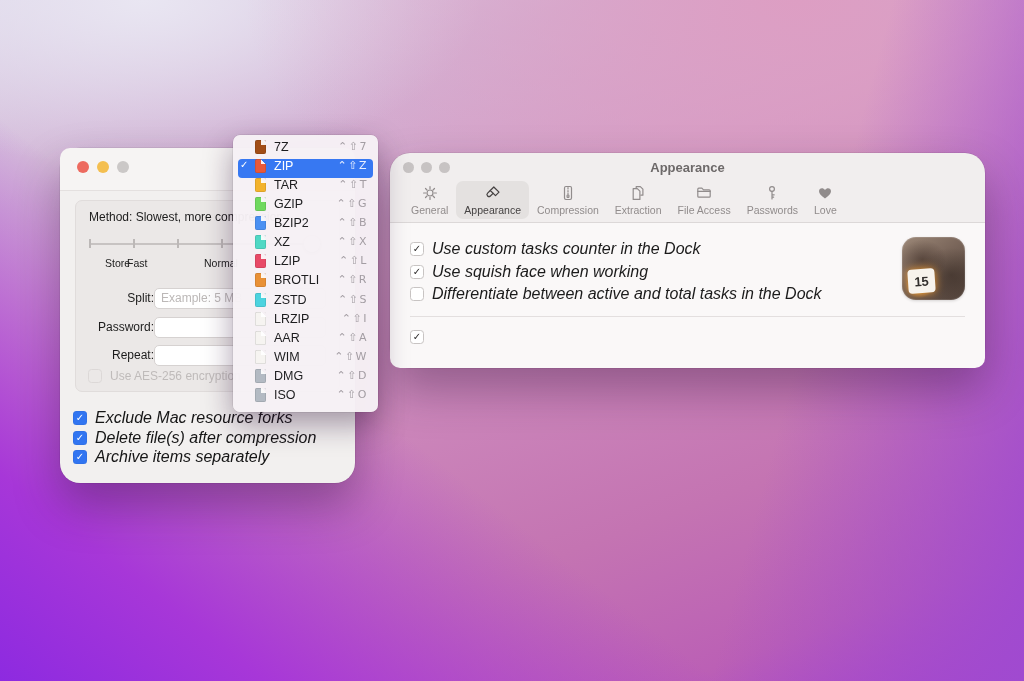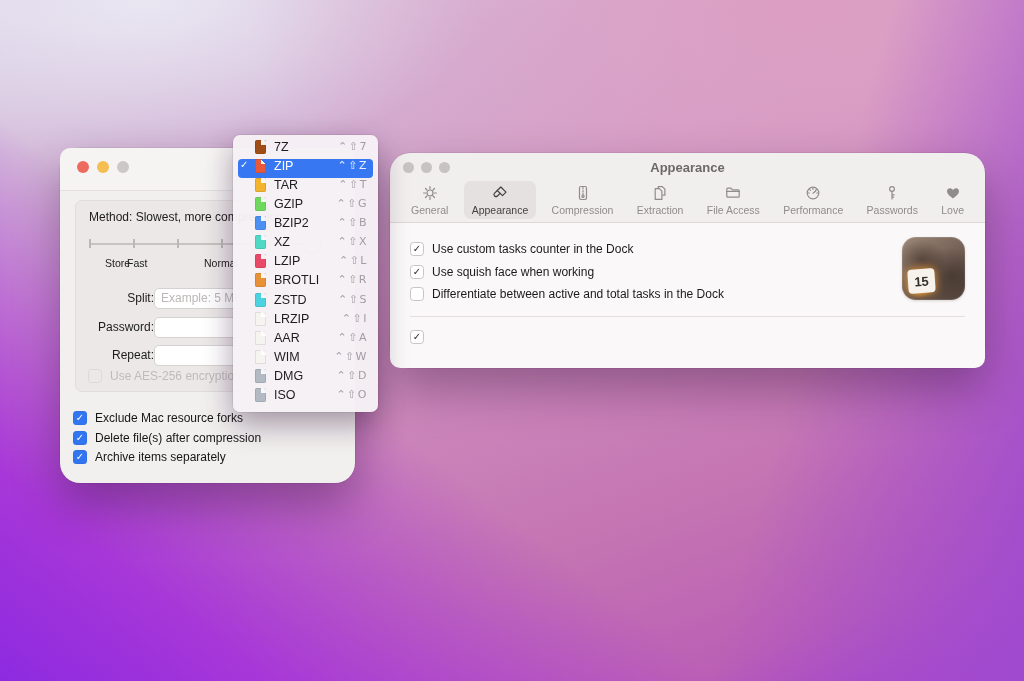--- a/index.html
+++ b/index.html
@@ -35,21 +35,21 @@
   .frow input::placeholder{color:#bcb8b7;}
   .cb{width:14px;height:14px;border-radius:3.5px;flex:none;display:flex;align-items:center;justify-content:center;
       font-family:"DejaVu Sans",sans-serif;font-size:10px;font-weight:bold;line-height:1;}
   .cb.blue{background:#3175f1;color:#fff;box-shadow:inset 0 0 0 .5px rgba(0,0,0,.08);}
   .cb.plain{background:#fff;border:1px solid #c8c4c3;color:#2c2a2a;box-sizing:border-box;}
   .cb.empty-dim{background:#ecease9;border:1px solid #dcd8d7;box-sizing:border-box;}
   .aes-row{position:absolute;left:12px;top:168px;display:flex;align-items:center;gap:8px;white-space:nowrap;}
   .aes-row .albl{font-size:12px;color:#bfbbba;}
   .options{position:absolute;left:13px;top:262px;display:flex;flex-direction:column;gap:3.5px;}
   .cb-row{display:flex;align-items:center;gap:8px;height:16px;white-space:nowrap;}
-  .cb-row .clbl{font-size:12px;color:#161616;}
+  .cb-row .clbl{font-size:16px;color:#161616;font-style:italic;}
   
   .menu{position:absolute;left:233px;top:135px;width:145px;height:277px;box-sizing:border-box;
     background:rgba(246,241,245,.97);border-radius:7px;padding:5px 5px;box-shadow:0 12px 30px rgba(40,10,50,.4),0 0 0 .5px rgba(0,0,0,.12);
     display:flex;flex-direction:column;--row-bg:#f6f1f5;}
   .menu-row{height:19.07px;display:flex;align-items:flex-start;border-radius:4px;padding:0 5px 0 2px;box-sizing:border-box;}
   .menu-row.selected{background:#3778f2;--row-bg:#3778f2;}
   .menu-row .mcheck{width:13px;flex:none;font-family:"DejaVu Sans",sans-serif;font-size:10px;color:#222;}
   .menu-row.selected .mcheck{color:#fff;}
   .doc-icon{position:relative;width:11px;height:14px;border-radius:2px;flex:none;margin:0 8px 0 2px;box-shadow:inset 0 0 0 .5px rgba(0,0,0,.18);overflow:hidden;}
   .doc-icon::after{content:'';position:absolute;top:0;right:0;width:5px;height:5px;
@@ -57,21 +57,21 @@
   .menu-row .mlabel{flex:1;font-size:12.5px;color:#1d1d1f;white-space:nowrap;}
   .menu-row.selected .mlabel{color:#fff;}
   .menu-row .mshort{font-family:"DejaVu Sans",sans-serif;font-size:11px;color:#a39da3;letter-spacing:1.5px;white-space:nowrap;}
   .menu-row.selected .mshort{color:#eaf0ff;}
   
   .win-right{left:390px;top:153px;width:595px;height:215px;background:#f1eeee;}
   .win-right .titlebar{position:relative;height:24px;}
   .win-right .lights{left:13px;top:9px;gap:7px;}
   .win-right .light{width:11px;height:11px;background:#c7c3c3;}
   .win-title{position:absolute;left:0;right:0;top:7px;text-align:center;font-size:13px;font-weight:600;color:#6d6969;}
-  .toolbar{position:absolute;left:0;top:24px;width:100%;height:46px;display:flex;align-items:center;justify-content:space-between;
+  .toolbar{position:absolute;left:0;top:24px;width:100%;height:46px;display:flex;align-items:center;
     padding:0 13px;box-sizing:border-box;border-bottom:1px solid #dcd8d8;}
   .tb-item{display:flex;flex-direction:column;align-items:center;gap:2px;padding:3px 8px;border-radius:7px;color:#918c8c;}
   .tb-item.selected{background:#e4e1e0;color:#454242;}
   .tb-item svg{display:block;}
   .tb-item .tlbl{font-size:10.5px;white-space:nowrap;}
   .pane{position:absolute;left:0;top:70px;width:100%;height:145px;background:#faf8f8;border-radius:0 0 10px 10px;box-sizing:border-box;padding:18px 20px 0 20px;}
   .pane .cb-row{margin-bottom:6.5px;}
   .pane .clbl{color:#1b1b1b;}
   .pane .divider{height:1px;background:#e3dfdf;margin:14px 0 12px 0;}
   
@@ -206,30 +206,20 @@
             <svg width="18" height="18" viewBox="0 0 18 18" fill="none" stroke="currentColor" stroke-width="1.2" stroke-linecap="round" stroke-linejoin="round">
               <path d="M2.8 5.2c0-.6.4-1 1-1h3.1l1.6 1.6h5.7c.6 0 1 .4 1 1v5.4c0 .6-.4 1-1 1H3.8c-.6 0-1-.4-1-1z"></path>
               <path d="M2.8 7.4h12.4"></path>
             </svg>
           </span>
           <span class="tlbl">File Access</span>
         </div>
         <div class="tb-item">
           <span class="ticon">
             <svg width="18" height="18" viewBox="0 0 18 18" fill="none" stroke="currentColor" stroke-width="1.2" stroke-linecap="round" stroke-linejoin="round">
-              <circle cx="9" cy="9" r="5.8"></circle>
-              <path d="M9 9.2l3-2.4"></path>
-              <path d="M9 4.4v.9M13.6 9h-.9M4.4 9h.9M5.7 5.7l.7.7M12.3 5.7l-.7.7"></path>
-            </svg>
-          </span>
-          <span class="tlbl">Performance</span>
-        </div>
-        <div class="tb-item">
-          <span class="ticon">
-            <svg width="18" height="18" viewBox="0 0 18 18" fill="none" stroke="currentColor" stroke-width="1.2" stroke-linecap="round" stroke-linejoin="round">
               <circle cx="9" cy="5" r="2.4"></circle>
               <path d="M9 7.4V15M9 10.8h2.2M9 13.2h1.6"></path>
             </svg>
           </span>
           <span class="tlbl">Passwords</span>
         </div>
         <div class="tb-item">
           <span class="ticon">
             <svg width="18" height="18" viewBox="0 0 18 18" fill="currentColor" stroke="none" stroke-width="1.2" stroke-linecap="round" stroke-linejoin="round">
               <path d="M9 14.6C5.2 11.5 3 9.6 3 7.2 3 5.6 4.3 4.3 5.9 4.3c1.1 0 2.3.6 3.1 1.7.8-1.1 2-1.7 3.1-1.7 1.6 0 2.9 1.3 2.9 2.9 0 2.4-2.2 4.3-6 7.4z"></path>

